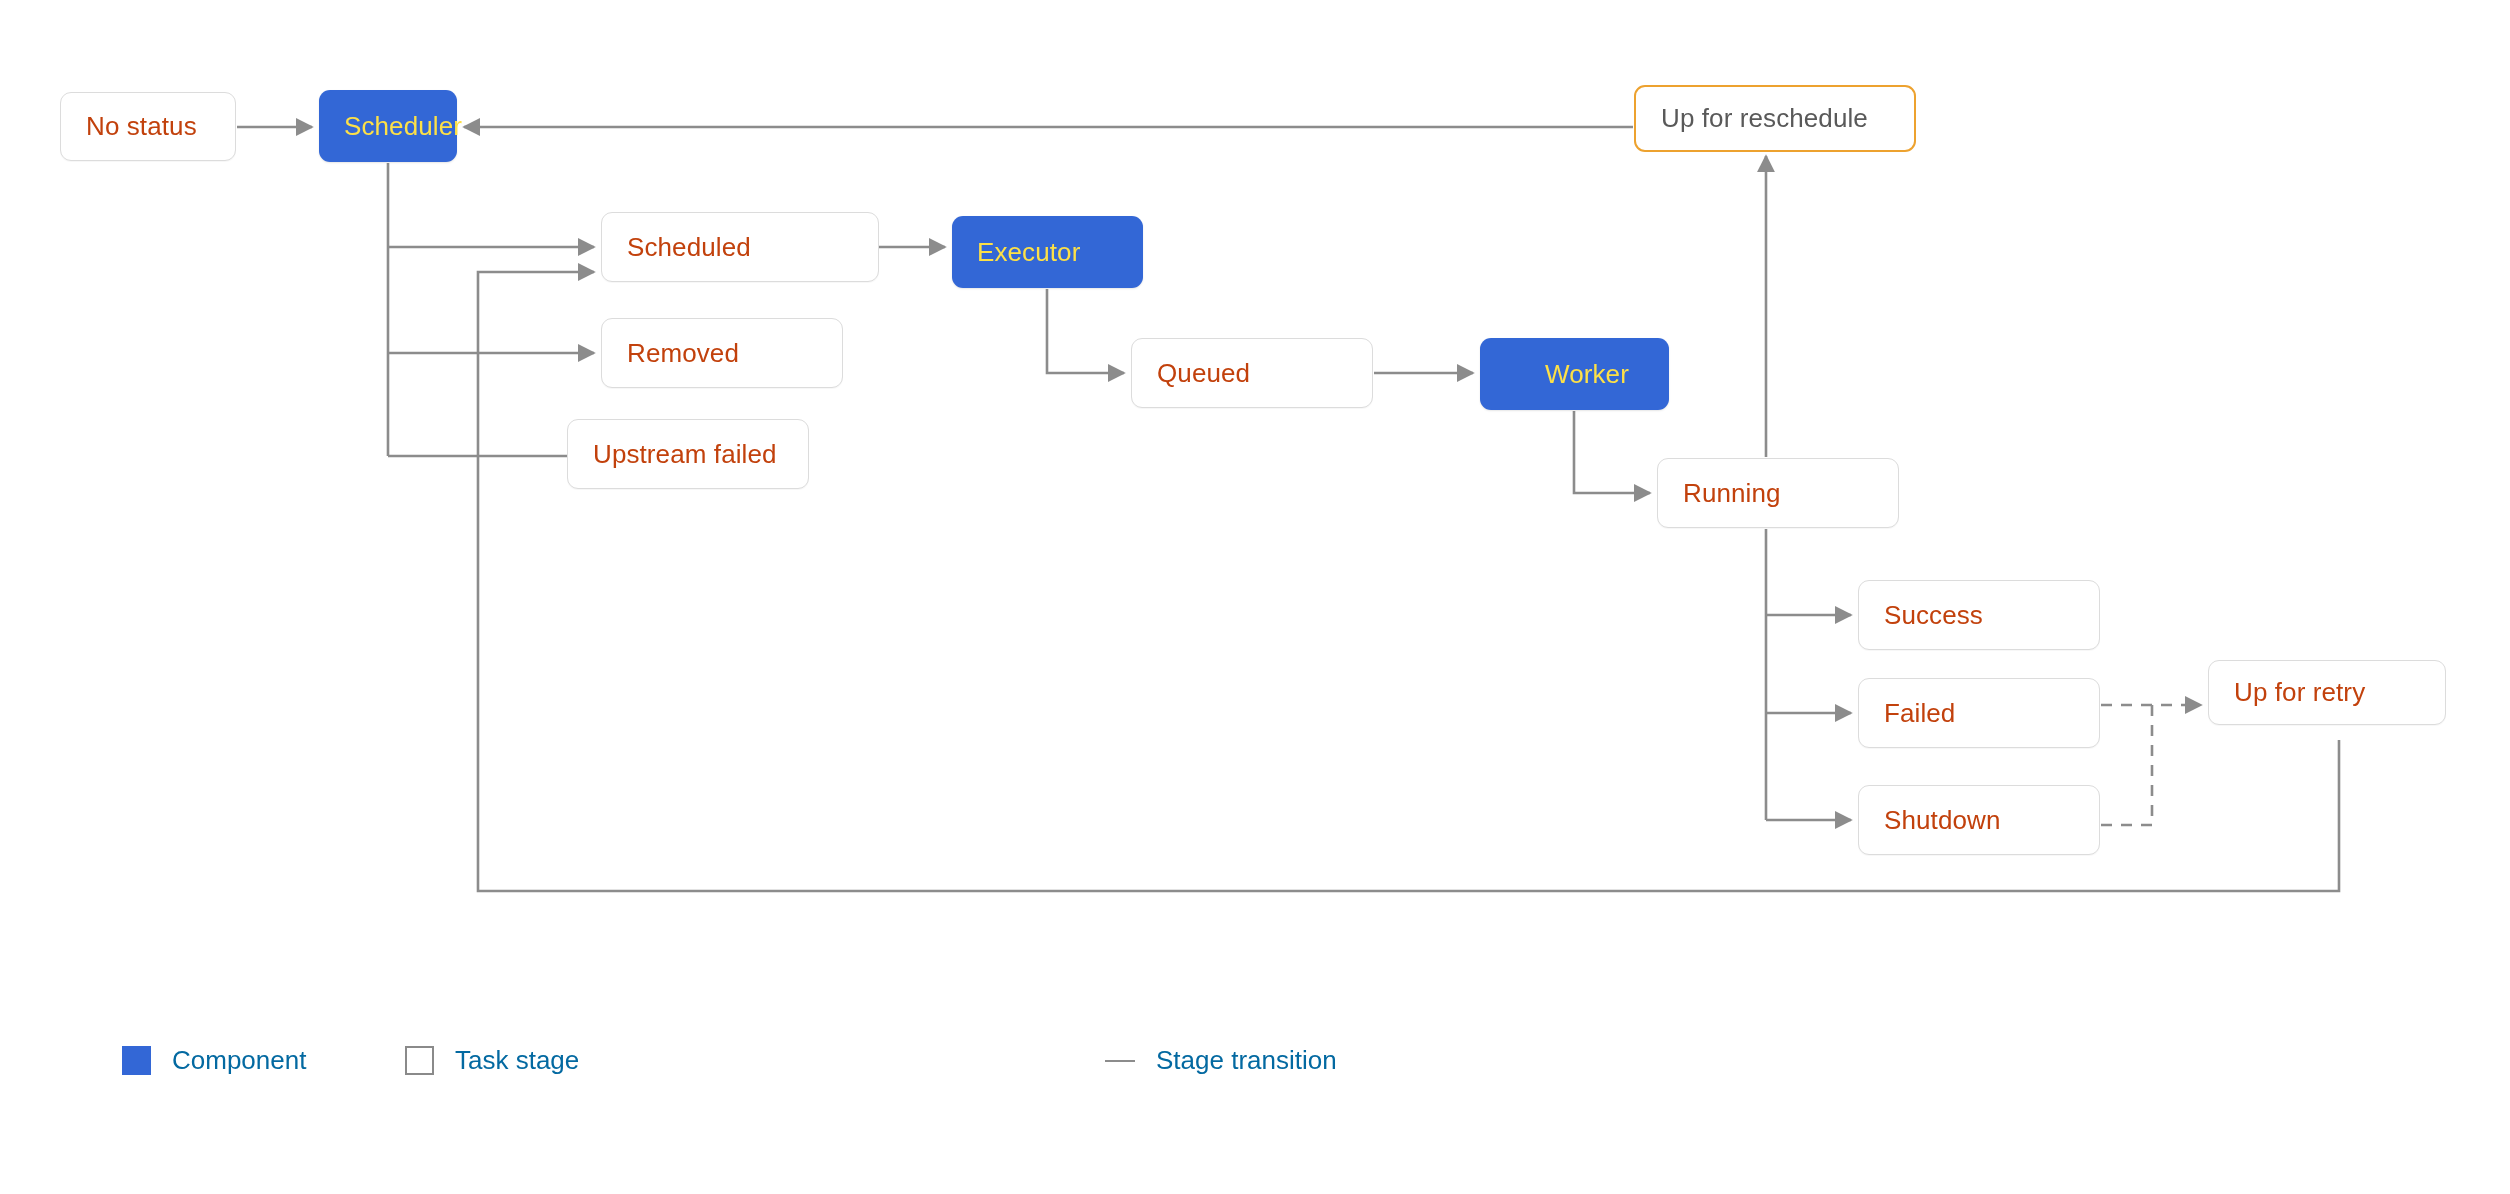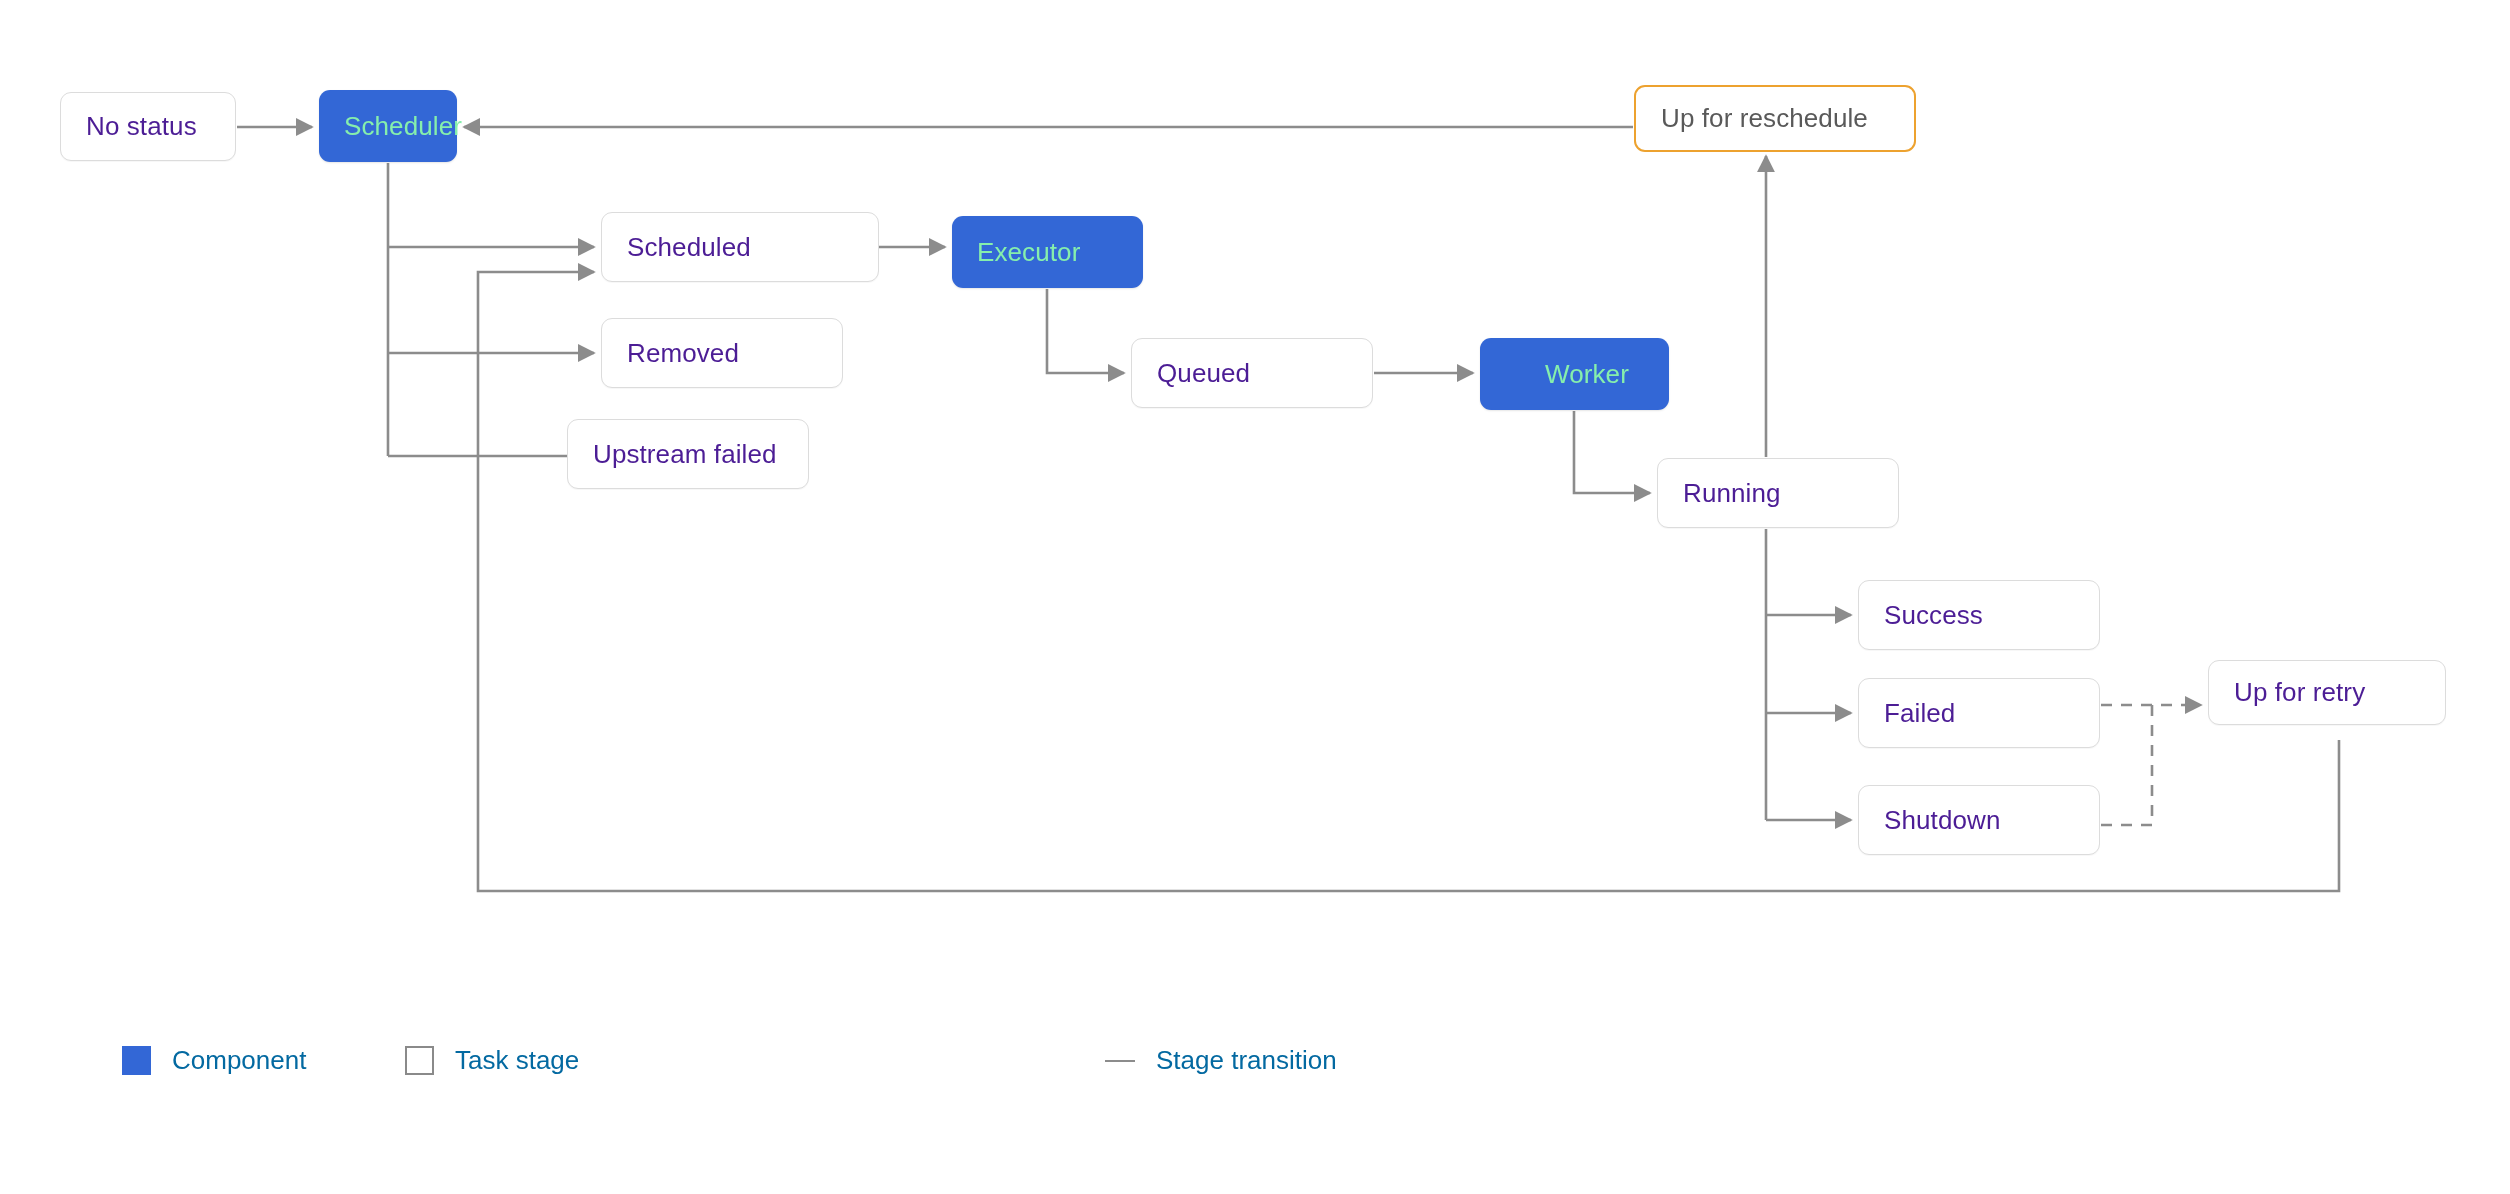--- a/index.html
+++ b/index.html
@@ -38,31 +38,31 @@
     background: #ffffff;
     font-size: 26px;
     letter-spacing: 0.1px;
     white-space: nowrap;
   }
   .node .node-label {
     padding-left: 25px;
   }
   .node.stage {
     border: 1.6px solid #dcdcdc;
-    color: #4c1d95;
+    color: #c2410c;
     box-shadow: 0 1px 1px rgba(0,0,0,0.035);
   }
   .node.sensor {
     border: 2.4px solid #eda22f;
     color: #595959;
   }
   .node.component {
     border: none;
     background: #3367d6;
-    color: #86efac;
+    color: #fde047;
     box-shadow: 0 1px 2px rgba(0,0,0,0.10);
   }
 
   
   #legend {
     position: absolute;
     left: 0;
     top: 1022px;
     width: 2510px;
     height: 90px;

